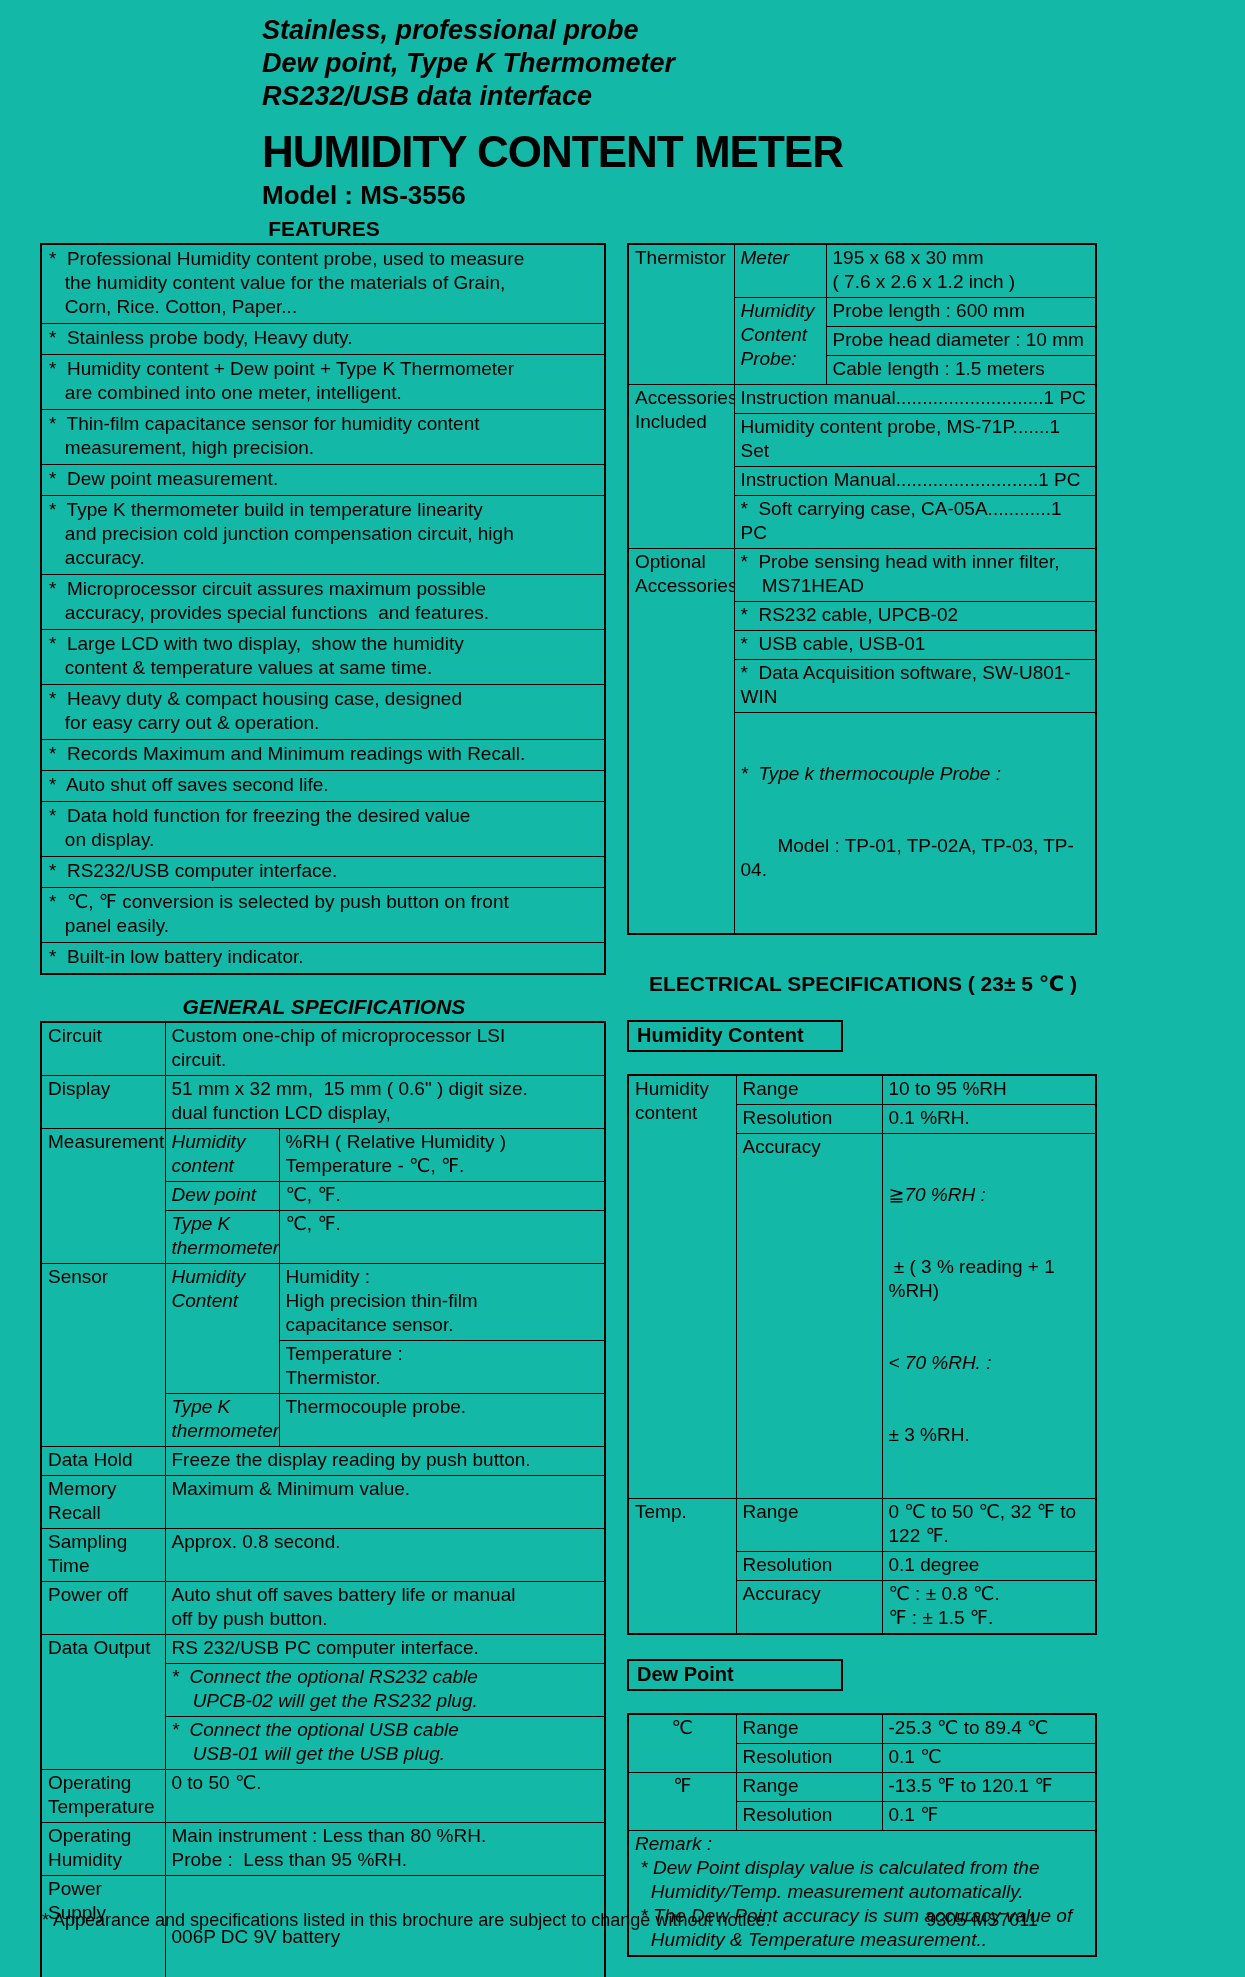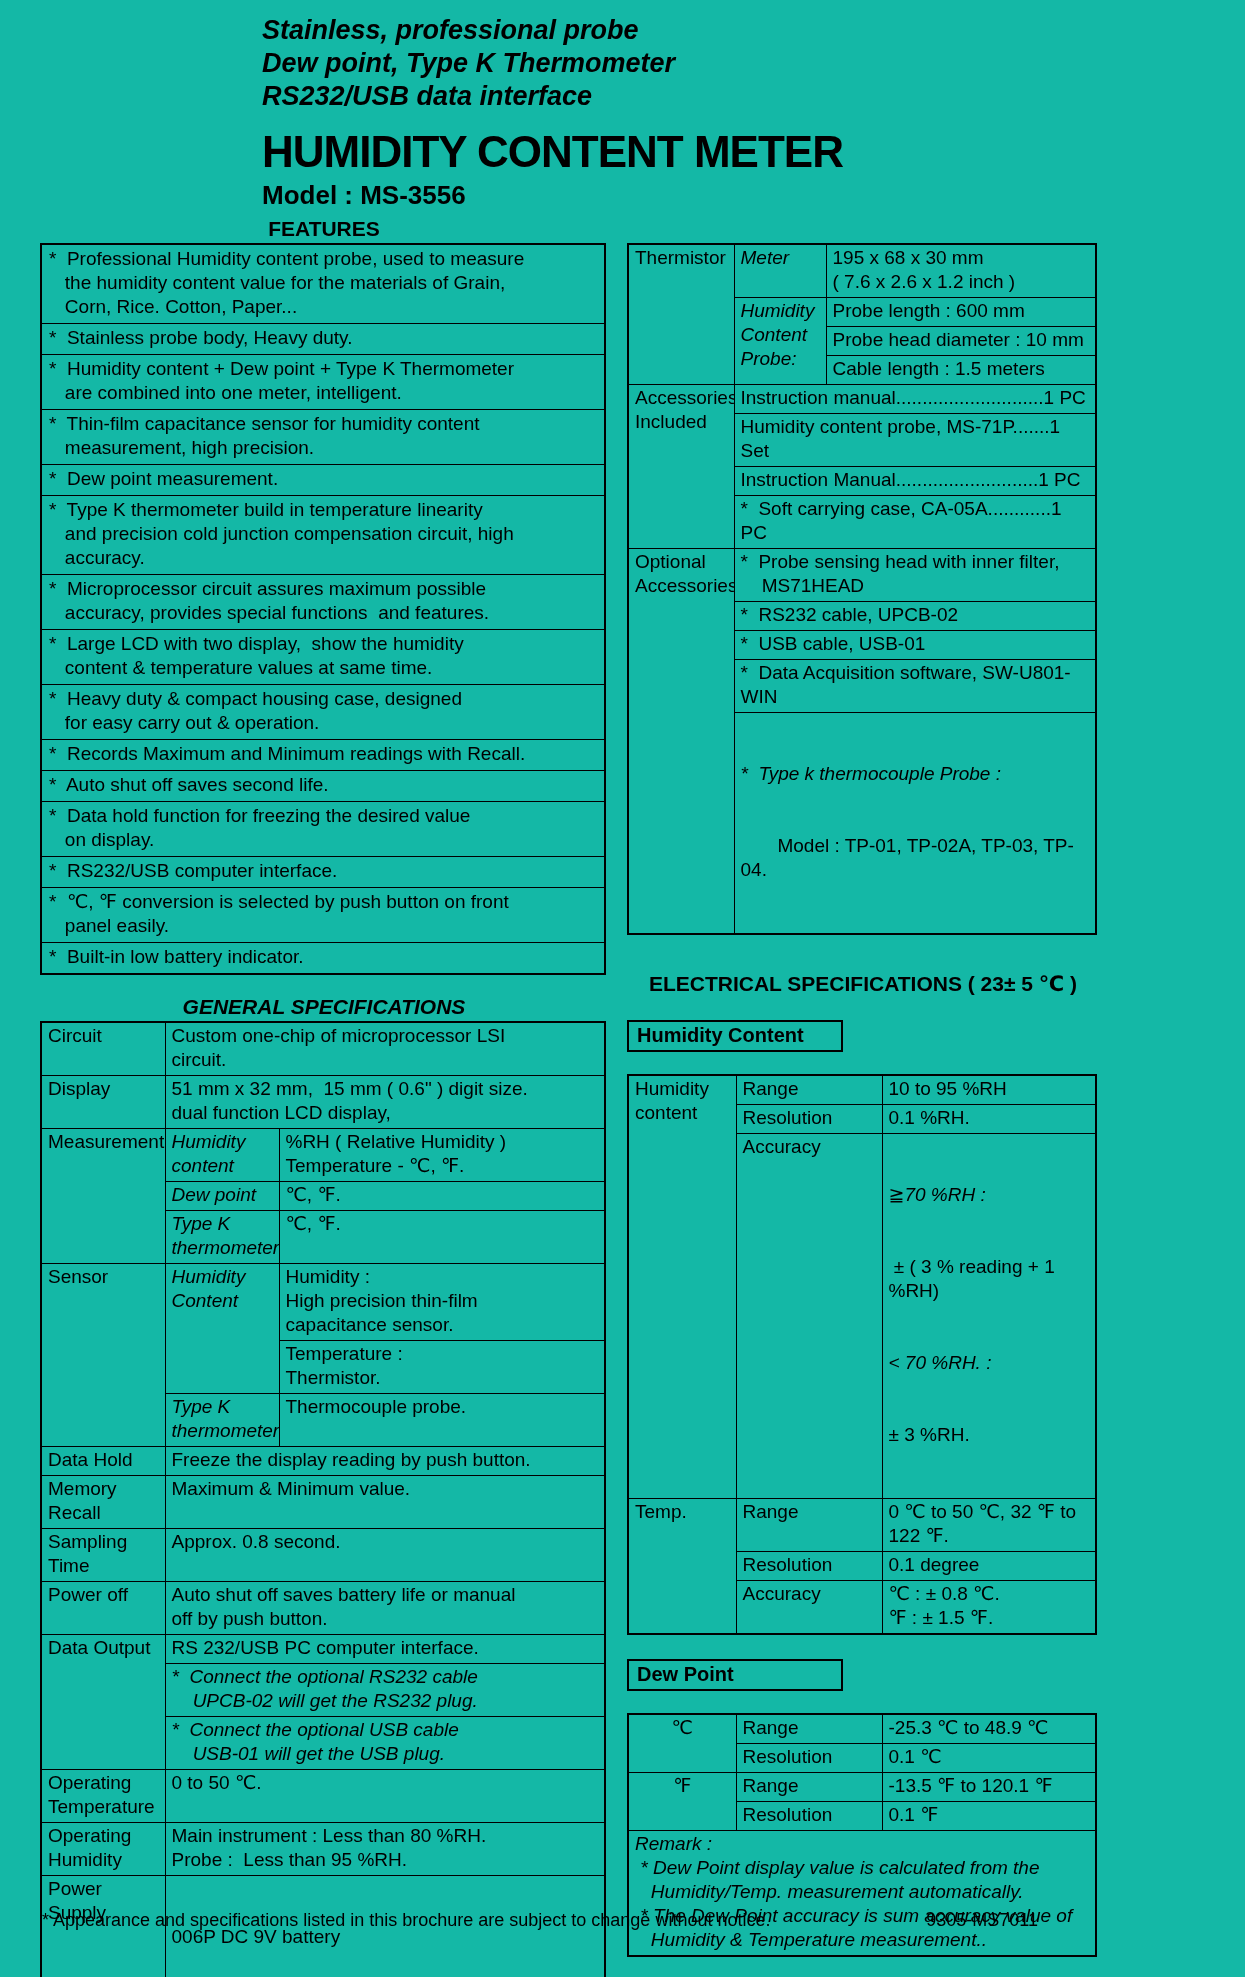--- a/index.html
+++ b/index.html
@@ -333,21 +333,21 @@
       <table class="tbl elec">
         <colgroup>
             <col style="width:108px">
             <col style="width:146px">
             <col>
           </colgroup>
         <tbody>
             <tr>
           <td rowspan="2" class="ctr">℃</td>
           <td>Range</td>
-          <td>-25.3 ℃ to 48.9 ℃</td>
+          <td>-25.3 ℃ to 89.4 ℃</td>
         </tr>
         <tr>
           <td>Resolution</td>
           <td>0.1 ℃</td>
         </tr>
         <tr>
           <td rowspan="2" class="ctr">℉</td>
           <td>Range</td>
           <td>-13.5 ℉ to 120.1 ℉</td>
         </tr>

